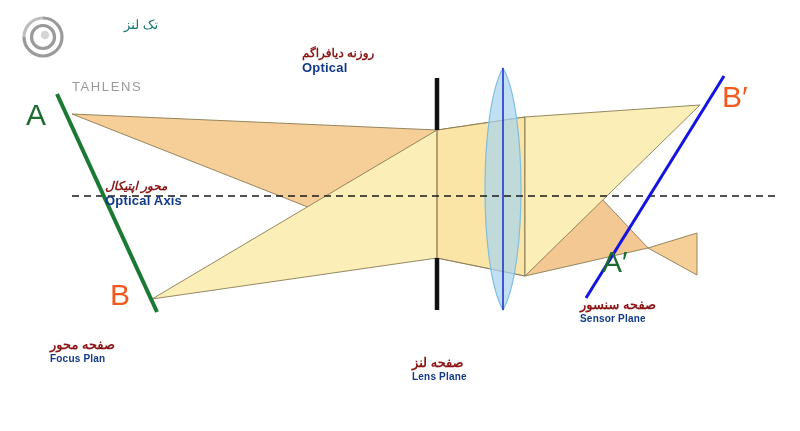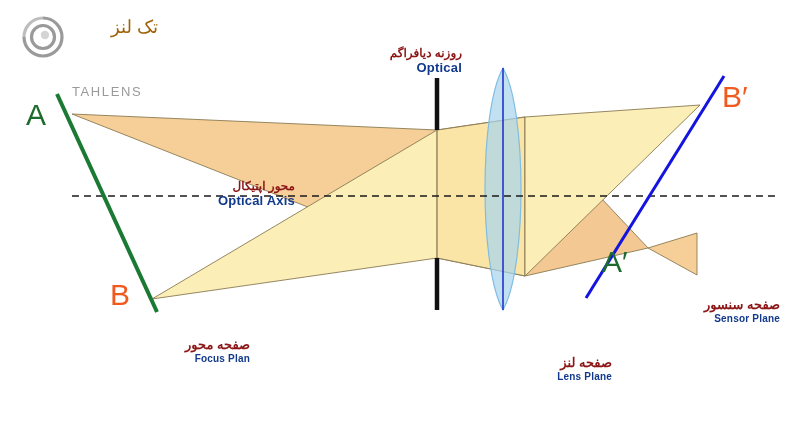--- a/index.html
+++ b/index.html
@@ -19,21 +19,21 @@
   }
   #diagram {
     position: absolute;
     left: 0;
     top: 0;
     width: 800px;
     height: 431px;
   }
   .lbl {
     position: absolute;
-    text-align: right;
+    text-align: left;
     line-height: 1.15;
     white-space: nowrap;
   }
   .lbl .fa {
     display: block;
     color: #8c1616;
     font-size: 13px;
     font-weight: bold;
     direction: rtl;
   }
@@ -41,21 +41,21 @@
     display: block;
     color: #123a8c;
     font-size: 10px;
     font-weight: bold;
     letter-spacing: 0.2px;
   }
   #lbl-aperture { left: 302px; top: 47px; width: 160px; }
   #lbl-aperture .fa { font-size: 12px; }
   #lbl-aperture .en { font-size: 13px; }
   #lbl-optical { left: 105px; top: 180px; width: 190px; }
-  #lbl-optical .fa { font-size: 12px; }
+  #lbl-optical .fa { font-size: 12px; font-style: italic; }
   #lbl-optical .en { font-size: 13px; }
   #lbl-focus { left: 50px; top: 338px; width: 200px; }
   #lbl-lens { left: 412px; top: 338px; width: 200px; margin-top: 18px; }
   #lbl-sensor { left: 580px; top: 298px; width: 200px; }
 
   .ptlabel {
     position: absolute;
     font-size: 30px;
     font-weight: normal;
     font-family: "Liberation Sans", sans-serif;
@@ -73,22 +73,22 @@
     height: 46px;
   }
   #logo .logo-text {
     position: absolute;
     left: 54px;
     top: 4px;
     width: 86px;
   }
   #logo .logo-fa {
     display: block;
-    color: #a16207;
-    font-size: 18px;
+    color: #0f766e;
+    font-size: 13px;
     text-align: right;
     direction: rtl;
     letter-spacing: 1px;
     line-height: 1;
   }
   #logo .logo-en {
     display: block;
     color: #9a9a9a;
     font-size: 13px;
     text-align: left;

